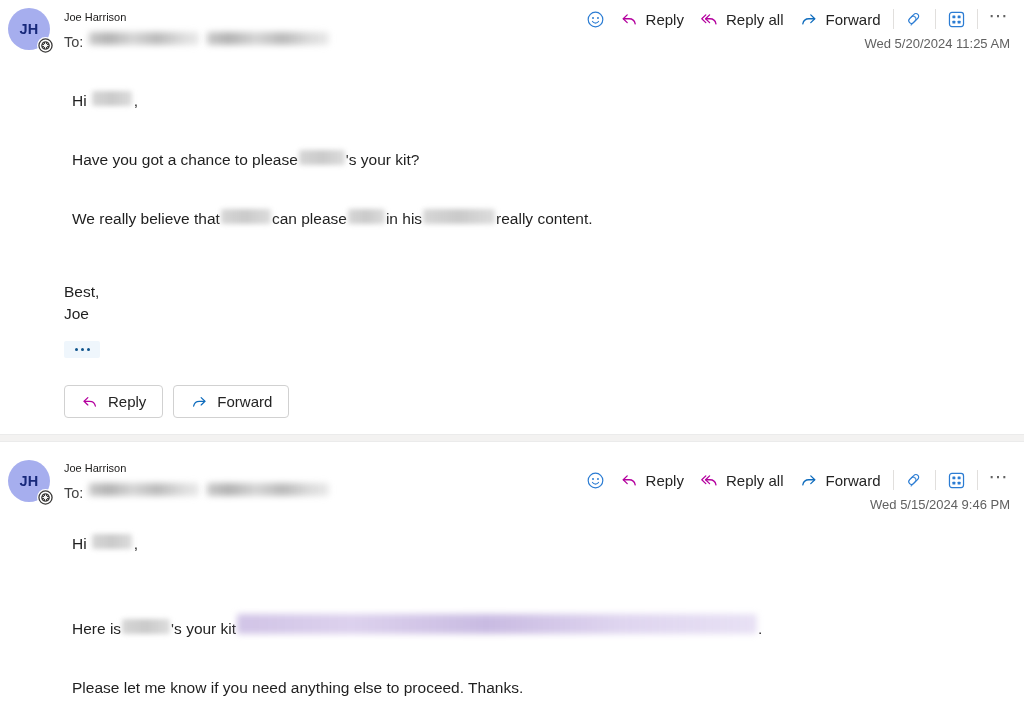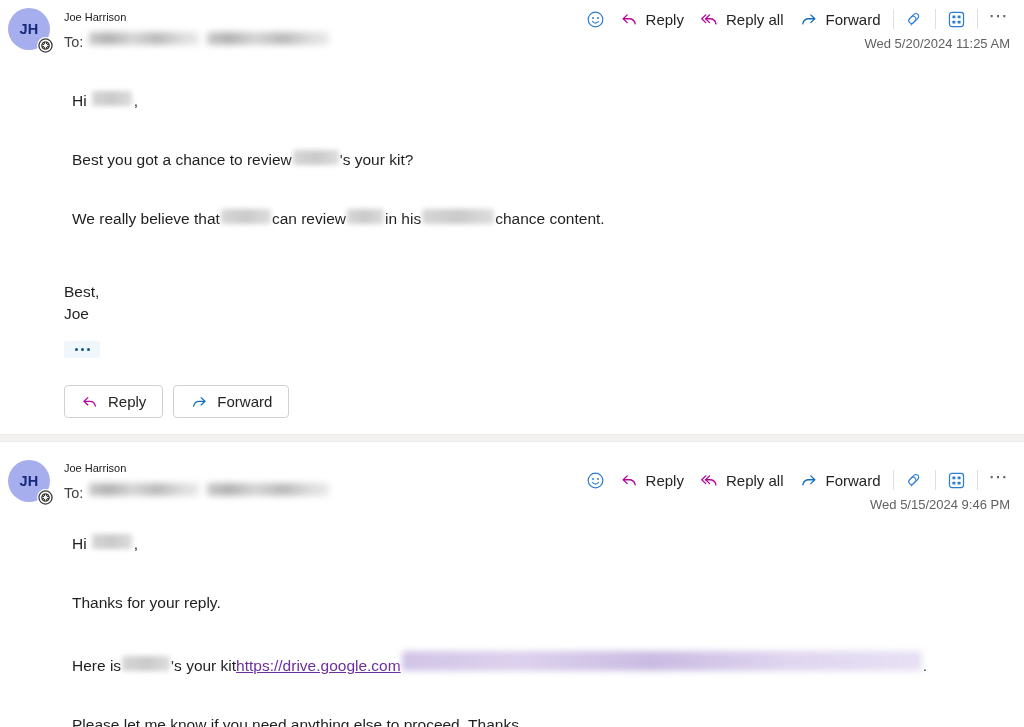--- a/index.html
+++ b/index.html
@@ -361,35 +361,35 @@
 
       <p class="para">
         <span>Hi</span>
         <span class="redact-soft" style="width:40px;height:15px;margin:0 2px 0 5px;"></span>
         <span>,</span>
       </p>
 
       <div class="spacer-22"></div>
 
       <p class="para">
-        <span>Best you got a chance to review </span>
+        <span>Have you got a chance to please </span>
         <span class="redact-soft" style="width:46px;height:15px;margin:0 1px;"></span>
         <span>'s your kit?</span>
       </p>
 
       <div class="spacer-22"></div>
 
       <p class="para">
         <span>We really believe that </span>
         <span class="redact-soft" style="width:50px;height:15px;margin:0 1px;"></span>
-        <span> can review </span>
+        <span> can please </span>
         <span class="redact-soft" style="width:37px;height:15px;margin:0 1px;"></span>
         <span> in his </span>
         <span class="redact-soft" style="width:72px;height:15px;margin:0 1px;"></span>
-        <span> chance content.</span>
+        <span> really content.</span>
       </p>
 
       <div class="spacer-22"></div>
 
 
       <div class="spacer-22"></div>
 
       <div class="sig-line">Best,</div>
       <div class="sig-line">Joe</div>
 
@@ -517,29 +517,27 @@
     <div class="msg-body" style="padding-top:18px;">
 
       <p class="para">
         <span>Hi</span>
         <span class="redact-soft" style="width:40px;height:15px;margin:0 2px 0 5px;"></span>
         <span>,</span>
       </p>
 
       <div class="spacer-22"></div>
 
-      <p class="para block">Thanks for your reply.</p>
 
       <div class="spacer-22"></div>
 
       <p class="para">
         <span>Here is </span>
         <span class="redact-soft" style="width:48px;height:15px;margin:0 1px;"></span>
         <span>'s your kit </span>
-        <a class="msg-link" href="#">https://drive.google.com</a>
         <span class="redact-link" style="width:520px;height:20px;margin:0 1px;"></span>
         <span>.</span>
       </p>
 
       <div class="spacer-22"></div>
 
       <p class="para block">Please let me know if you need anything else to proceed. Thanks.</p>
 
       <div class="spacer-22"></div>
 

